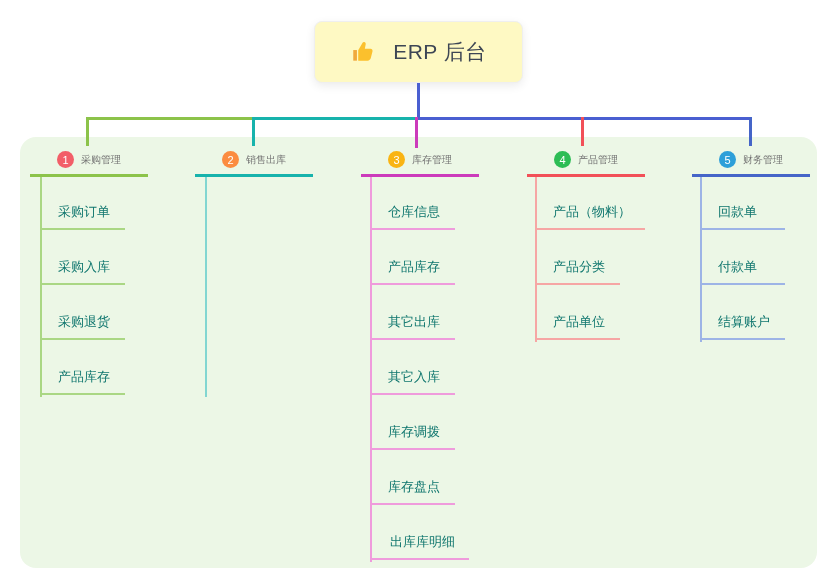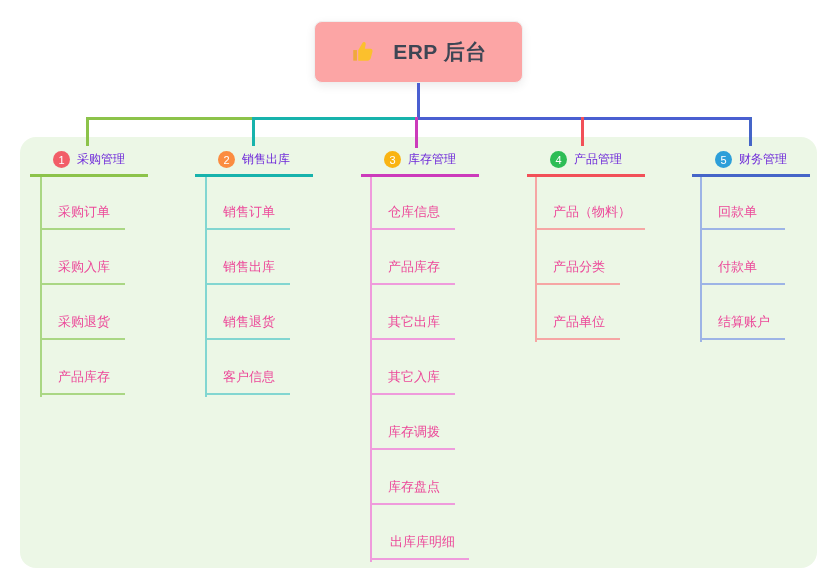--- a/index.html
+++ b/index.html
@@ -18,30 +18,29 @@
     position: absolute;
     left: 20px; top: 137px;
     width: 797px; height: 431px;
     border-radius: 16px;
   }
 
   .root-node {
     position: absolute;
     left: 314px; top: 21px;
     width: 209px; height: 62px;
-    background: #fca5a5;
+    background: #fef9c3;
     border: 1px solid #efefef;
     border-radius: 8px;
     box-shadow: 0 3px 10px rgba(0,0,0,0.08);
     display: flex;
     align-items: center;
     justify-content: center;
     gap: 17px;
     cursor: pointer;
-    font-weight: bold;
   }
   .root-label {
     font-size: 21px;
     color: #3d4654;
     letter-spacing: 0.5px;
   }
 
   .conn { position: absolute; }
   .conn.h { height: 3px; }
   .conn.v { width: 3px; }
@@ -62,22 +61,22 @@
     width: 17px; height: 17px;
     border-radius: 50%;
     color: #ffffff;
     font-size: 11px;
     display: flex;
     align-items: center;
     justify-content: center;
     flex: 0 0 auto;
   }
   .branch-label {
-    font-size: 12px;
-    color: #6d28d9;
+    font-size: 10px;
+    color: #737373;
     white-space: nowrap;
   }
 
   .child-vline {
     position: absolute;
     top: 177px;
     width: 2px;
   }
 
   .branch-column {
@@ -89,21 +88,21 @@
     width: fit-content;
     min-width: 85px;
     border-bottom: 2px solid;
     display: flex;
     align-items: flex-end;
     padding: 0 14px 7px 18px;
     cursor: pointer;
   }
   .child-label {
     font-size: 13px;
-    color: #ec4899;
+    color: #0f766e;
     white-space: nowrap;
   }
 </style>
 </head>
 <body>
 
 <div class="canvas">
 
   <div class="panel" style="background-color: rgb(236, 247, 230);"></div>
 
@@ -145,34 +144,20 @@
     <div class="child-node" style="border-bottom-color: rgb(170, 215, 132);">
       <span class="child-label">产品库存</span>
       </div>
   </div>
 
   <div class="branch-header" style="left: 195px; border-bottom-color: rgb(23, 179, 172);">
     <span class="badge" style="background-color: rgb(251, 140, 64);">2</span>
     <span class="branch-label">销售出库</span>
   </div>
   <div class="child-vline" style="left: 205px; height: 220px; background-color: rgb(130, 214, 209);"></div>
-  <div class="branch-column" style="left:205px;">
-    <div class="child-node" style="border-bottom-color: rgb(130, 214, 209);">
-      <span class="child-label">销售订单</span>
-      </div>
-    <div class="child-node" style="border-bottom-color: rgb(130, 214, 209);">
-      <span class="child-label">销售出库</span>
-      </div>
-    <div class="child-node" style="border-bottom-color: rgb(130, 214, 209);">
-      <span class="child-label">销售退货</span>
-      </div>
-    <div class="child-node" style="border-bottom-color: rgb(130, 214, 209);">
-      <span class="child-label">客户信息</span>
-      </div>
-  </div>
 
   <div class="branch-header" style="left: 361px; border-bottom-color: rgb(204, 59, 187);">
     <span class="badge" style="background-color: rgb(249, 180, 19);">3</span>
     <span class="branch-label">库存管理</span>
   </div>
   <div class="child-vline" style="left: 370px; height: 385px; background-color: rgb(239, 155, 220);"></div>
   <div class="branch-column" style="left:370px;">
     <div class="child-node" style="border-bottom-color: rgb(239, 155, 220);">
       <span class="child-label">仓库信息</span>
       </div>

